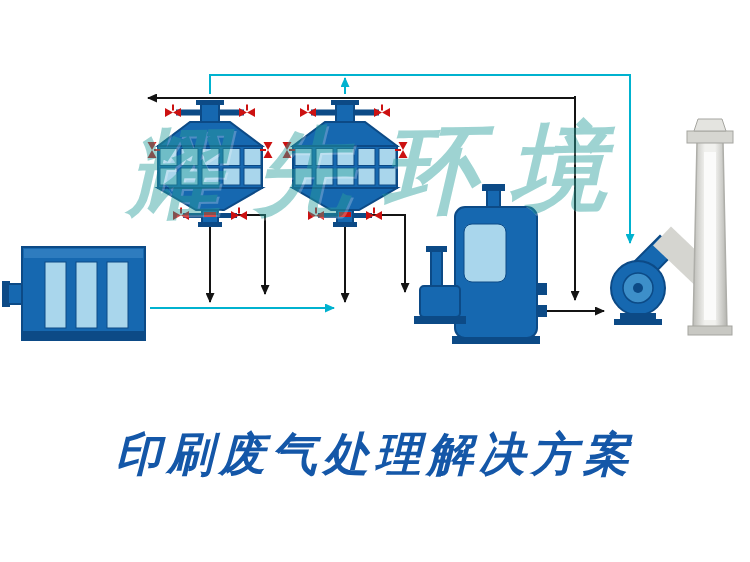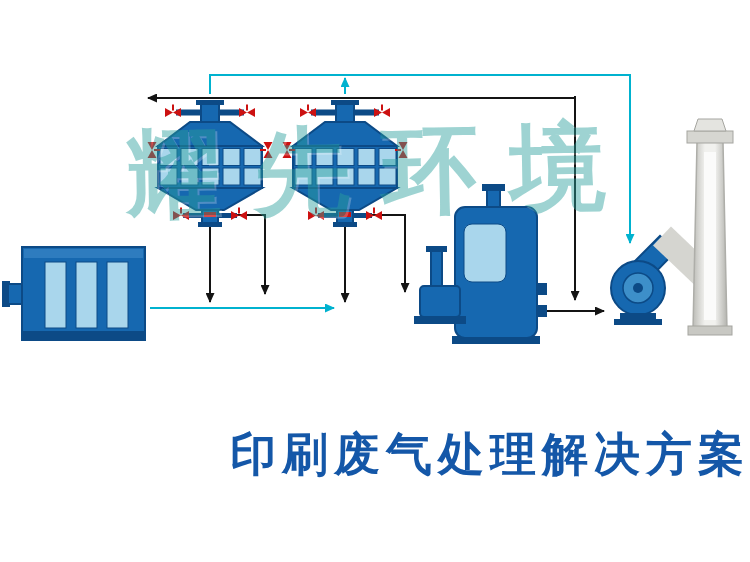--- a/index.html
+++ b/index.html
@@ -2,20 +2,21 @@
 <html style="--equipment-blue: #1668b0; --equipment-blue-light: #3d8fc9; --equipment-dark: #0c4a86; --panel-light-blue: #a9d6ec; --accent-red: #cc1111; --line-black: #141414; --line-cyan: #00b2cf; --watermark-teal: #2aa09c; --title-blue: #1457a8; --chimney-light: #f1f1ee; --chimney-mid: #cfcfca; --chimney-dark: #a9a9a4;"><head>
 <meta charset="utf-8">
 <style>
   html,body{margin:0;padding:0;background:#ffffff;}
   .stage{
     position:relative;
     width:750px;height:562px;
     background:#ffffff;
     overflow:hidden;
     font-family:"Liberation Sans",sans-serif;
+    font-style:italic;
   }
   svg{display:block;}
 
   
   .eq   { fill:var(--equipment-blue,#1668b0); stroke:var(--equipment-dark,#0c4a86); stroke-width:2; }
   .dk   { fill:var(--equipment-dark,#0c4a86); stroke:none; }
   .lt   { fill:var(--panel-light-blue,#a9d6ec); stroke:var(--equipment-dark,#0c4a86); stroke-width:1; }
   .red  { fill:var(--accent-red,#cc1111); stroke:none; }
   .ln-b { fill:none; stroke:var(--line-black,#141414); stroke-width:2; }
   .ln-c { fill:none; stroke:var(--line-cyan,#00b2cf); stroke-width:2; }
@@ -33,21 +34,21 @@
     color:var(--watermark-teal,#2aa09c);
     opacity:.45;
     text-shadow:2px 2px 0 rgba(255,255,255,.55);
     pointer-events:none;
     transform:rotate(-1deg);
   }
   .title{
     position:absolute;
     left:0; top:424px;
     width:100%;
-    text-align:right;
+    text-align:center;
     font-family:"Liberation Serif",serif;
     font-size:46px;
     font-weight:bold;
     letter-spacing:6px;
     color:var(--title-blue,#1457a8);
   }
 </style>
 </head>
 <body>
 

